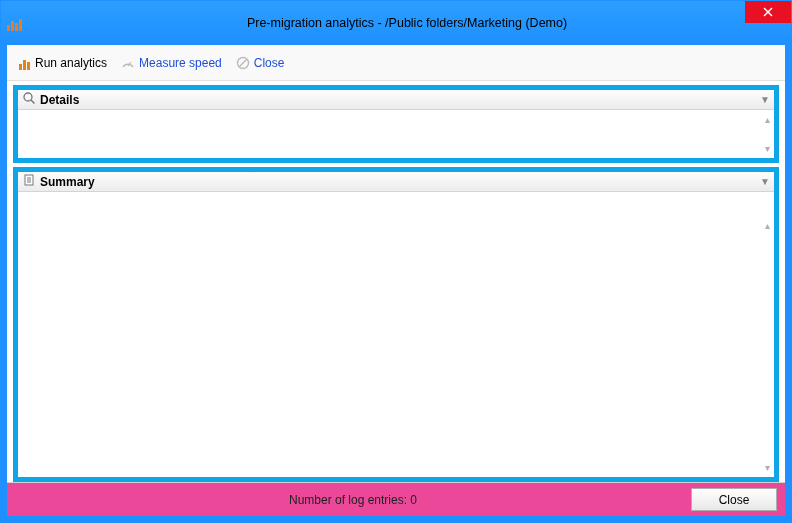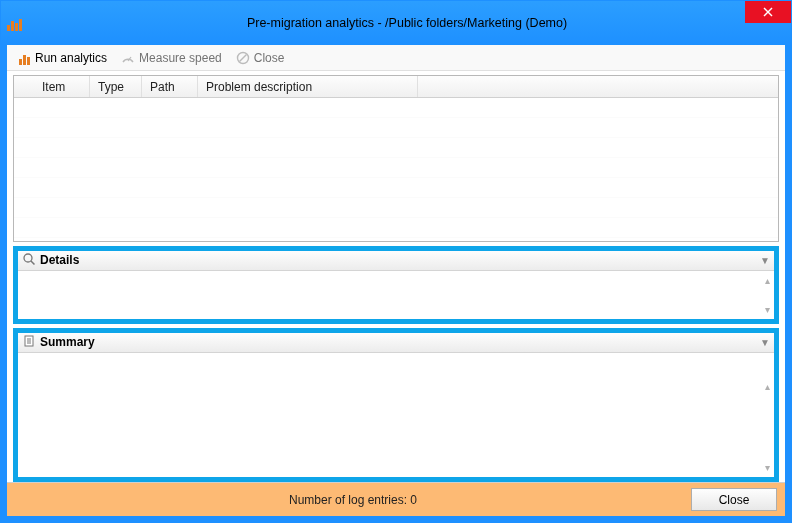--- a/index.html
+++ b/index.html
@@ -5,40 +5,40 @@
   * { box-sizing: border-box; margin: 0; padding: 0; }
   html, body { width: 792px; height: 523px; font-family: "Segoe UI", Tahoma, sans-serif; font-size: 12px; background: #fff; }
   .window { width: 792px; height: 523px; border: 1px solid #1e90ff; display: flex; flex-direction: column; }
   .titlebar { height: 44px; background: linear-gradient(to bottom, #2b9eff, #1e90ff); display: flex; align-items: center; color: #000; position: relative; }
   .titlebar .title-icon { margin-left: 6px; width: 16px; height: 16px; display: flex; align-items: flex-end; gap: 1px; }
   .titlebar .title-icon .bar { width: 3px; background: #e67e22; }
   .titlebar .title-text { flex: 1; text-align: center; font-size: 12.5px; color: #000; }
   .close-btn { width: 46px; height: 22px; background: #e81123; display: flex; align-items: center; justify-content: center; margin-right: 0; position: absolute; right: 0; top: 0; }
   .close-btn svg { width: 10px; height: 10px; }
   .chrome-border { border: 6px solid #1e90ff; border-top: none; flex: 1; display: flex; flex-direction: column; background: #fff; }
-  .toolbar { height: 26px; display: flex; align-items: center; gap: 2px; padding: 0 4px; border-bottom: 1px solid #e0e0e0; background: #f9f9f9; }
+  .toolbar { height: 36px; display: flex; align-items: center; gap: 2px; padding: 0 4px; border-bottom: 1px solid #e0e0e0; background: #f9f9f9; }
   .tb-btn { display: flex; align-items: center; gap: 4px; padding: 2px 5px; border: 1px solid transparent; cursor: default; }
-  .tb-btn.disabled { color: #737373; }
+  .tb-btn.disabled { color: #1d4ed8; }
   .tb-icon { width: 14px; height: 14px; display: flex; align-items: flex-end; justify-content: center; }
   .content { flex: 1; display: flex; flex-direction: column; padding: 4px 6px 0 6px; gap: 4px; overflow: hidden; }
   .grid-pane { border: 1px solid #b8b8b8; flex: 1.6; display: flex; flex-direction: column; background: #fff; min-height: 150px; }
   .grid-header { height: 22px; display: flex; align-items: center; background: linear-gradient(to bottom,#fdfdfd,#f0f0f0); border-bottom: 1px solid #d0d0d0; }
   .col-h { padding: 0 8px; font-size: 12px; color: #222; border-right: 1px solid #e0e0e0; height: 100%; display: flex; align-items: center; }
   .col-ind { width: 20px; border-right: 1px solid #e0e0e0; }
   .grid-body { flex: 1; background: #fff; position: relative; }
   .grid-body::before { content:""; position:absolute; inset:0; background: repeating-linear-gradient(to bottom, transparent 0, transparent 19px, rgba(0,0,0,0.015) 19px, rgba(0,0,0,0.015) 20px); }
   .section-pane { border: 5px solid #0ea5e9; background: #fff; display: flex; flex-direction: column; }
   .details-pane { height: 78px; }
   .summary-pane { flex: 1.4; min-height: 120px; gap: 24px; }
   .section-header { height: 20px; background: linear-gradient(to bottom,#fdfdfd,#ececec); border-bottom: 1px solid #d4d4d4; display: flex; align-items: center; padding: 0 4px; font-weight: bold; gap: 4px; }
   .section-header .chev { margin-left: auto; color: #888; font-size: 10px; }
   .section-body { flex:1; position: relative; }
   .scroll-up { position:absolute; top:4px; right:4px; color:#b0b0b0; font-size:10px; }
   .scroll-down { position:absolute; bottom:4px; right:4px; color:#b0b0b0; font-size:10px; }
-  .footer { height: 34px; border-top: 1px solid #d0d0d0; display:flex; align-items:center; padding: 0 8px; background:#fdba74; }
+  .footer { height: 34px; border-top: 1px solid #d0d0d0; display:flex; align-items:center; padding: 0 8px; background:#ec4899; }
   .footer .status { flex:1; text-align:center; color:#222; }
   .close-dlg { min-width: 86px; height: 23px; border:1px solid #adadad; background: linear-gradient(to bottom,#fefefe,#e8e8e8); font-size:12px; }
   .mag-icon svg, .doc-icon svg { width:14px; height:14px; }
 </style>
 </head>
 <body>
 
 <div class="window">
   <div class="titlebar">
     <span class="title-icon">
@@ -82,31 +82,20 @@
               <circle cx="7" cy="7" r="5.5" fill="none" stroke="#bbb" stroke-width="1.4"></circle>
               <line x1="3.5" y1="10.5" x2="10.5" y2="3.5" stroke="#bbb" stroke-width="1.4"></line>
             </svg>
         </span>
         <span>Close</span>
       </div>
     </div>
 
     <div class="content">
 
-      <div class="grid-pane">
-        <div class="grid-header">
-          <div class="col-ind"></div>
-          <div class="col-h" style="width:56px">Item</div>
-          <div class="col-h" style="width:52px">Type</div>
-          <div class="col-h" style="width:56px">Path</div>
-          <div class="col-h" style="width:220px">Problem description</div>
-          <div class="col-h" style="flex:1;border-right:none"></div>
-        </div>
-        <div class="grid-body"></div>
-      </div>
 
       <div class="section-pane details-pane">
         <div class="section-header">
           <span class="mag-icon">
             <svg viewBox="0 0 14 14">
                 <circle cx="6" cy="6" r="4" fill="none" stroke="#777" stroke-width="1.3"></circle>
                 <line x1="9" y1="9" x2="12.5" y2="12.5" stroke="#777" stroke-width="1.5"></line>
               </svg>
           </span>
           <span>Details</span>

